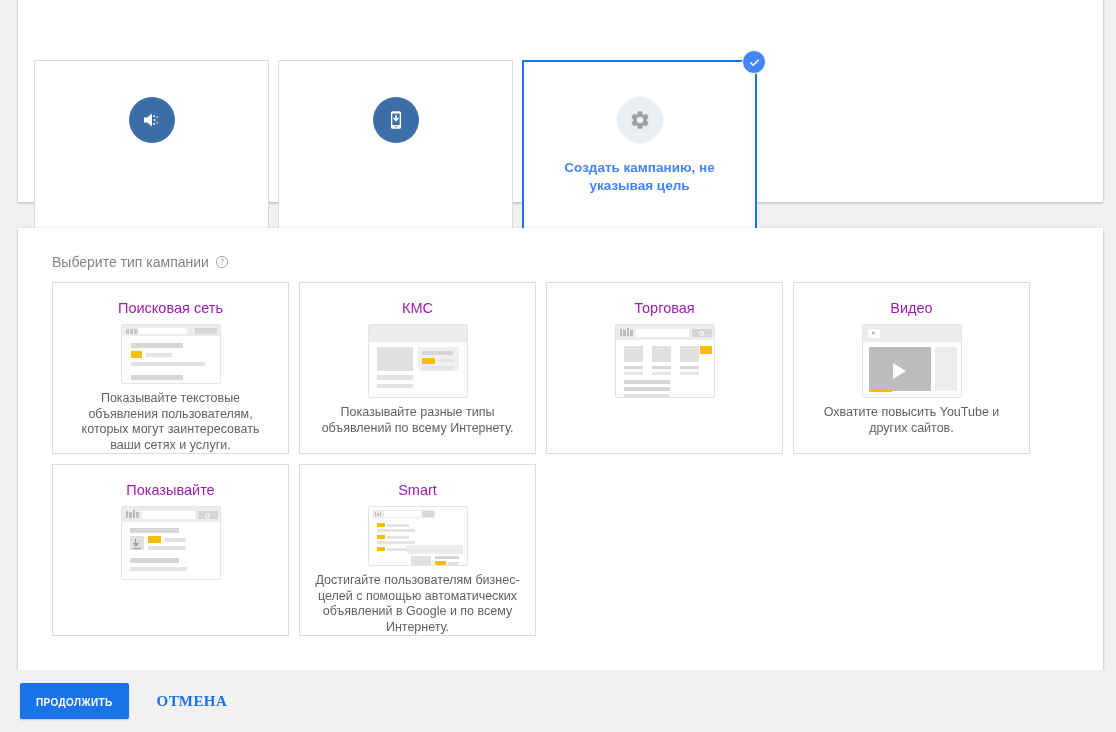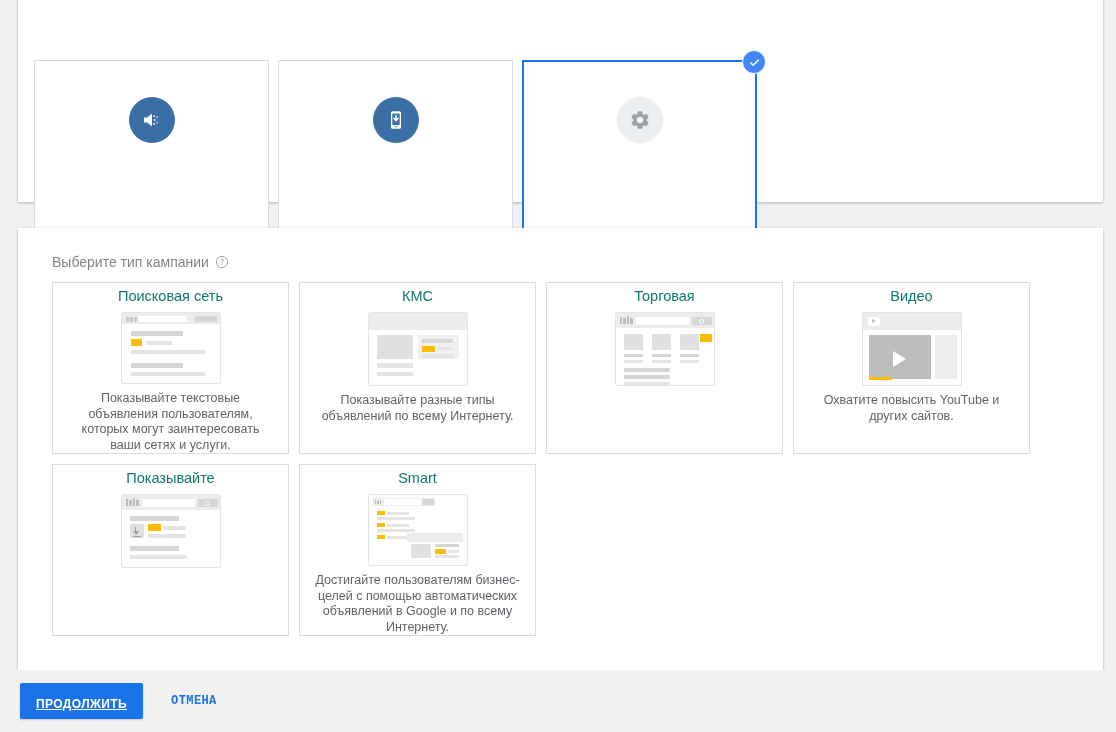--- a/index.html
+++ b/index.html
@@ -129,23 +129,23 @@
     height: 172px;
     border: 1px solid #dadce0;
     box-sizing: border-box;
     background: #fff;
     display: flex;
     flex-direction: column;
     align-items: center;
     cursor: pointer;
   }
   .type-title {
-    margin-top: 5px;
+    margin-top: 17px;
     font-size: 14.5px;
-    color: #0f766e;
+    color: #a21caf;
     text-align: center;
   }
   .thumb {
     margin-top: 8px;
     width: 100px;
     height: 74px;
     background: #ffffff;
     border: 1px solid #e4e4e4;
     border-radius: 2px;
     box-sizing: border-box;
@@ -184,40 +184,39 @@
     padding-left: 20px;
     box-sizing: border-box;
     gap: 20px;
   }
   .btn-primary {
     background: #1a73e8;
     color: #fff;
     border: none;
     height: 36px;
     padding: 14px 16px;
-    font-size: 12px;
+    font-size: 10px;
     font-weight: bold;
     letter-spacing: .4px;
     border-radius: 2px;
     cursor: pointer;
     font-family: inherit;
     box-shadow: 0 1px 2px rgba(0,0,0,.18);
-    text-decoration: underline;
   }
   .btn-flat {
     background: transparent;
     color: #1a73e8;
     border: none;
     height: 36px;
     padding: 0 8px;
-    font-size: 12px;
+    font-size: 15px;
     font-weight: bold;
     letter-spacing: .4px;
     cursor: pointer;
-    font-family: Liberation Mono, monospace;
+    font-family: Liberation Serif, serif;
   }
 </style>
 </head>
 <body>
 
 <div class="panel" id="goal-panel"></div>
 
 <div class="goal-row">
 
   <div class="goal-card">
@@ -248,20 +247,21 @@
     <div class="check-badge">
       <svg width="13" height="13" viewBox="0 0 24 24" aria-hidden="true">
         <path d="M5 12.5l4.6 4.6L19 7.7" stroke="#ffffff" stroke-width="2.8" fill="none" stroke-linecap="round" stroke-linejoin="round"></path>
       </svg>
     </div>
     <div class="goal-icon-wrap grey">
       <svg width="22" height="22" viewBox="0 0 24 24" aria-hidden="true">
         <path fill="#9aa0a6" d="M19.14 12.94a7.4 7.4 0 0 0 .06-.94 7.4 7.4 0 0 0-.06-.94l2.03-1.58a.48.48 0 0 0 .12-.61l-1.92-3.32a.48.48 0 0 0-.58-.22l-2.39.96a7.05 7.05 0 0 0-1.63-.94l-.36-2.54a.47.47 0 0 0-.47-.4h-3.84a.47.47 0 0 0-.47.4l-.36 2.54c-.59.24-1.13.56-1.63.94l-2.39-.96a.48.48 0 0 0-.58.22L2.75 8.87a.48.48 0 0 0 .12.61l2.03 1.58a7.4 7.4 0 0 0 0 1.88l-2.03 1.58a.48.48 0 0 0-.12.61l1.92 3.32c.12.21.37.29.58.22l2.39-.96c.5.38 1.04.7 1.63.94l.36 2.54c.04.23.23.4.47.4h3.84c.24 0 .43-.17.47-.4l.36-2.54c.59-.24 1.13-.56 1.63-.94l2.39.96c.22.08.46 0 .58-.22l1.92-3.32a.48.48 0 0 0-.12-.61l-2.03-1.58zM12 15.6A3.6 3.6 0 1 1 12 8.4a3.6 3.6 0 0 1 0 7.2z"></path>
       </svg>
     </div>
+    <div class="goal-label">Создать кампанию, не указывая цель</div>
   </div>
 
 </div>
 
 <div class="panel" id="type-panel"></div>
 
 <div class="type-header">
   <span>Выберите тип кампании</span>
   <span class="help-icon">
     <svg width="14" height="14" viewBox="0 0 24 24" aria-hidden="true">

